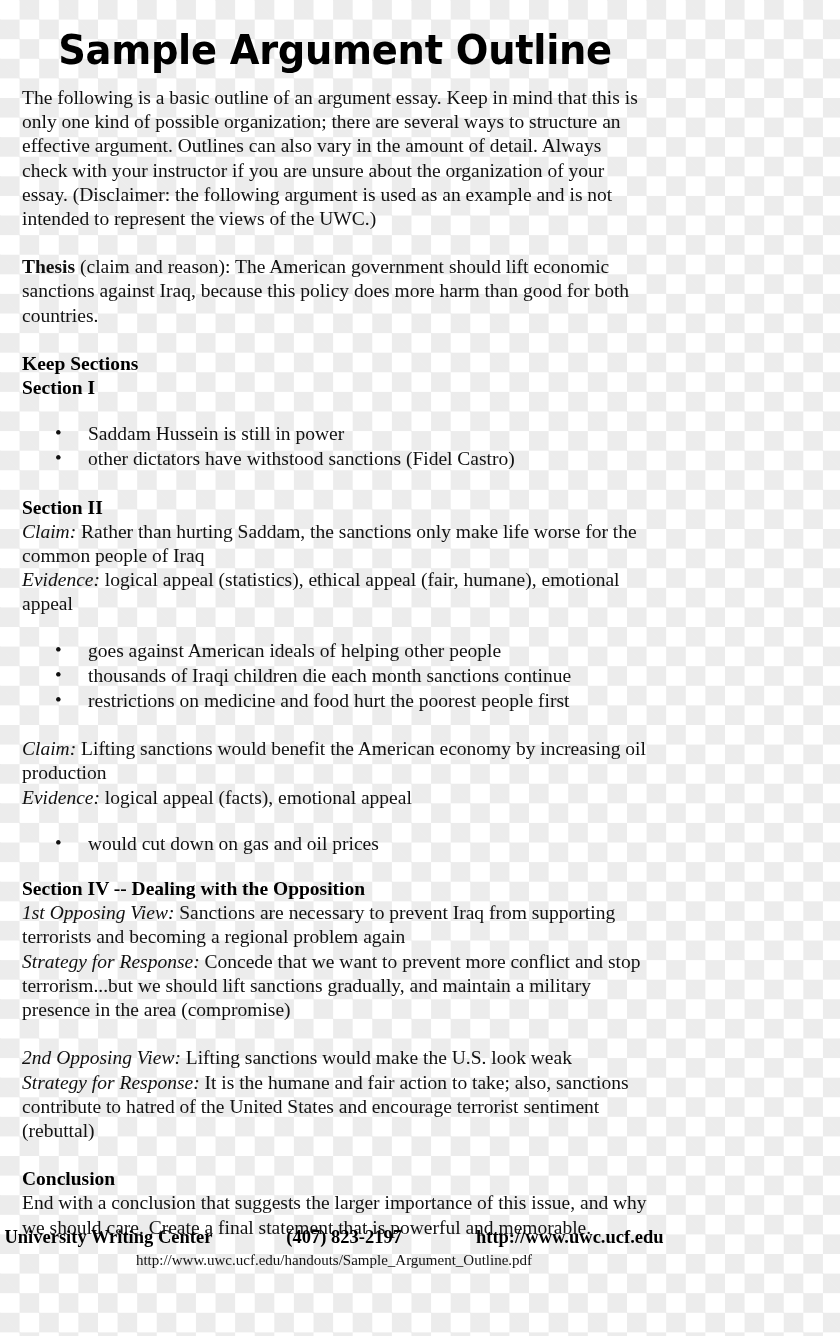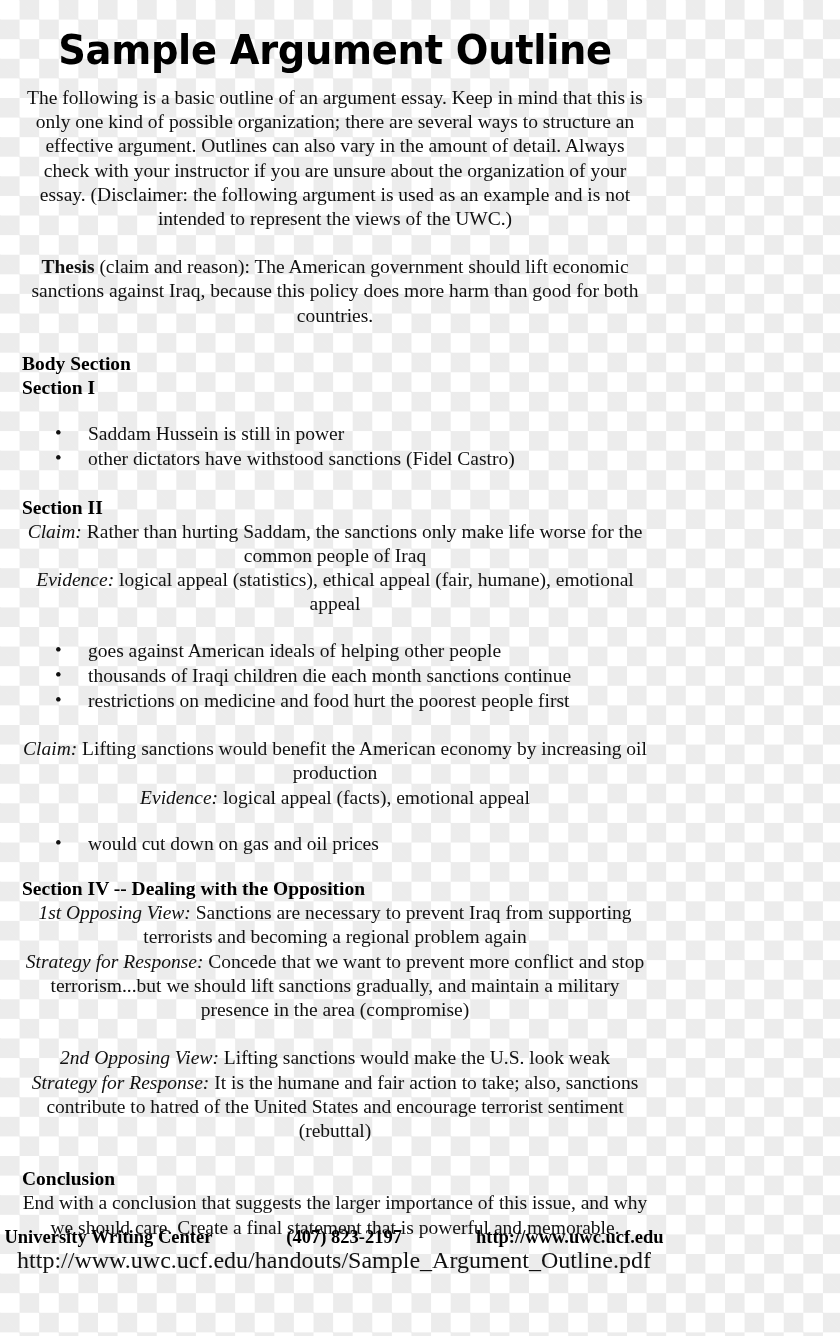--- a/index.html
+++ b/index.html
@@ -42,21 +42,21 @@
     color: #000;
     margin: 0;
     padding: 28px 0 14px 0;
     transform: scaleX(0.96);
   }
 
   
   .para {
     font-size: 19.5px;
     line-height: 24.2px;
-    text-align: center;
+    text-align: left;
     margin: 0;
     color: #111;
   }
   .gap-lg { height: 24px; }
   .gap-md { height: 21px; }
 
   .heading {
     font-size: 19.5px;
     line-height: 24.2px;
     font-weight: bold;
@@ -102,42 +102,42 @@
     font-weight: bold;
     font-size: 18.5px;
     line-height: 23px;
     color: #000;
     white-space: nowrap;
   }
   .footer-line1 .seg { display: inline-block; }
   .footer-line1 .sp1 { display: inline-block; width: 74px; }
   .footer-line1 .sp2 { display: inline-block; width: 74px; }
   .footer-line2 {
-    font-size: 24px;
+    font-size: 15px;
     line-height: 23px;
     color: #111;
     white-space: nowrap;
   }
 </style>
 </head>
 <body>
 
 <div id="page">
 
   <h1 class="doc-title">Sample Argument Outline</h1>
 
   <p class="para">The following is a basic outline of an argument essay. Keep in mind that this is only one kind of possible organization; there are several ways to structure an effective argument. Outlines can also vary in the amount of detail. Always check with your instructor if you are unsure about the organization of your essay.  (Disclaimer: the following argument is used as an example and is not intended to represent the views of the UWC.)</p>
 
   <div class="gap-lg"></div>
 
   <p class="para"><span class="lead-bold">Thesis</span><span> (claim and reason): The American government should lift economic sanctions against Iraq, because this policy does more harm than good for both countries.</span></p>
 
   <div class="gap-lg"></div>
 
-  <div class="heading">Body Section</div>
+  <div class="heading">Keep Sections</div>
 
   <div class="heading">Section I</div>
   <div class="gap-md"></div>
   <ul class="bullets">
     <li>Saddam Hussein is still in power</li>
     <li>other dictators have withstood sanctions (Fidel Castro)</li>
   </ul>
 
   <div class="gap-lg"></div>
 

